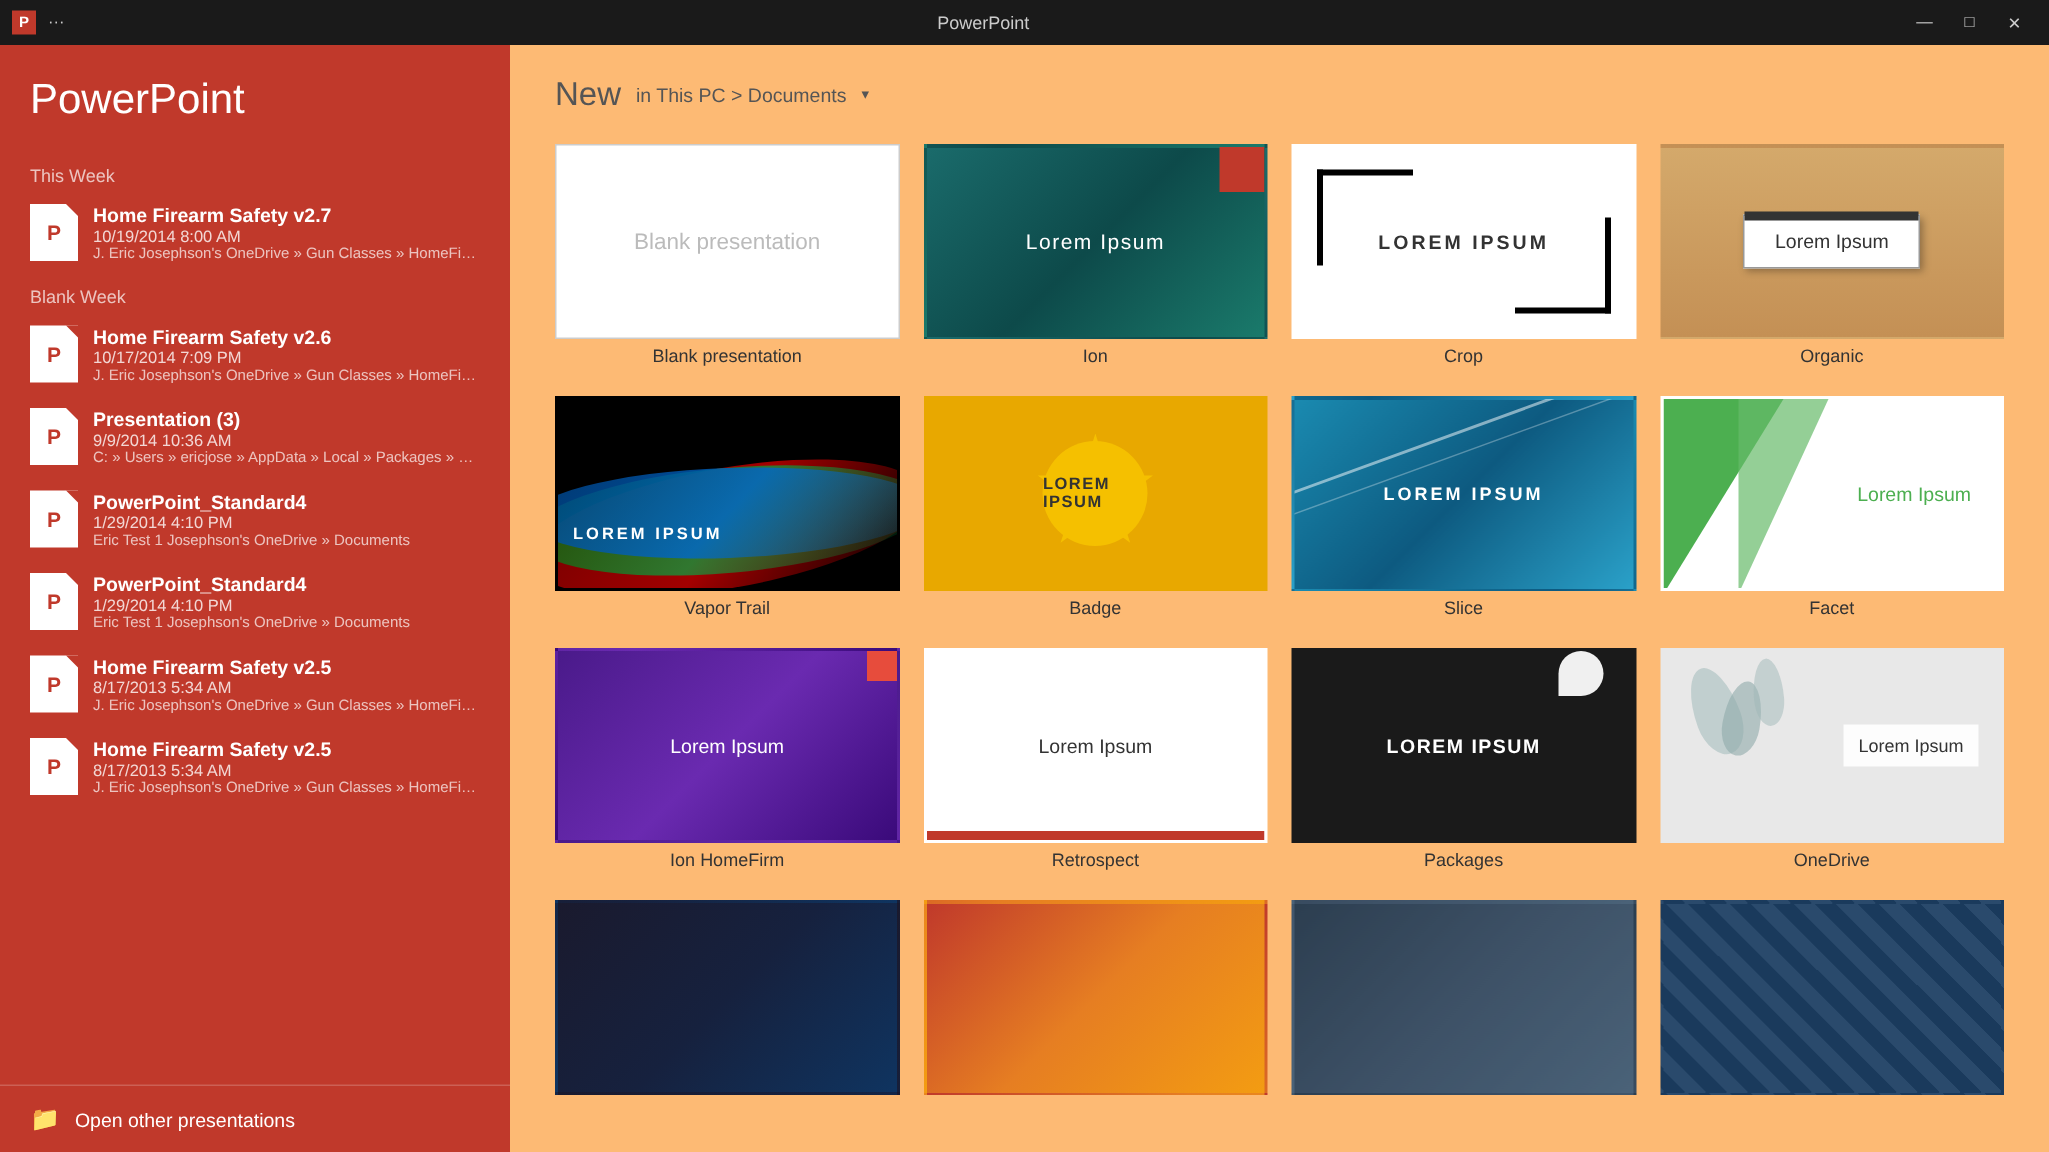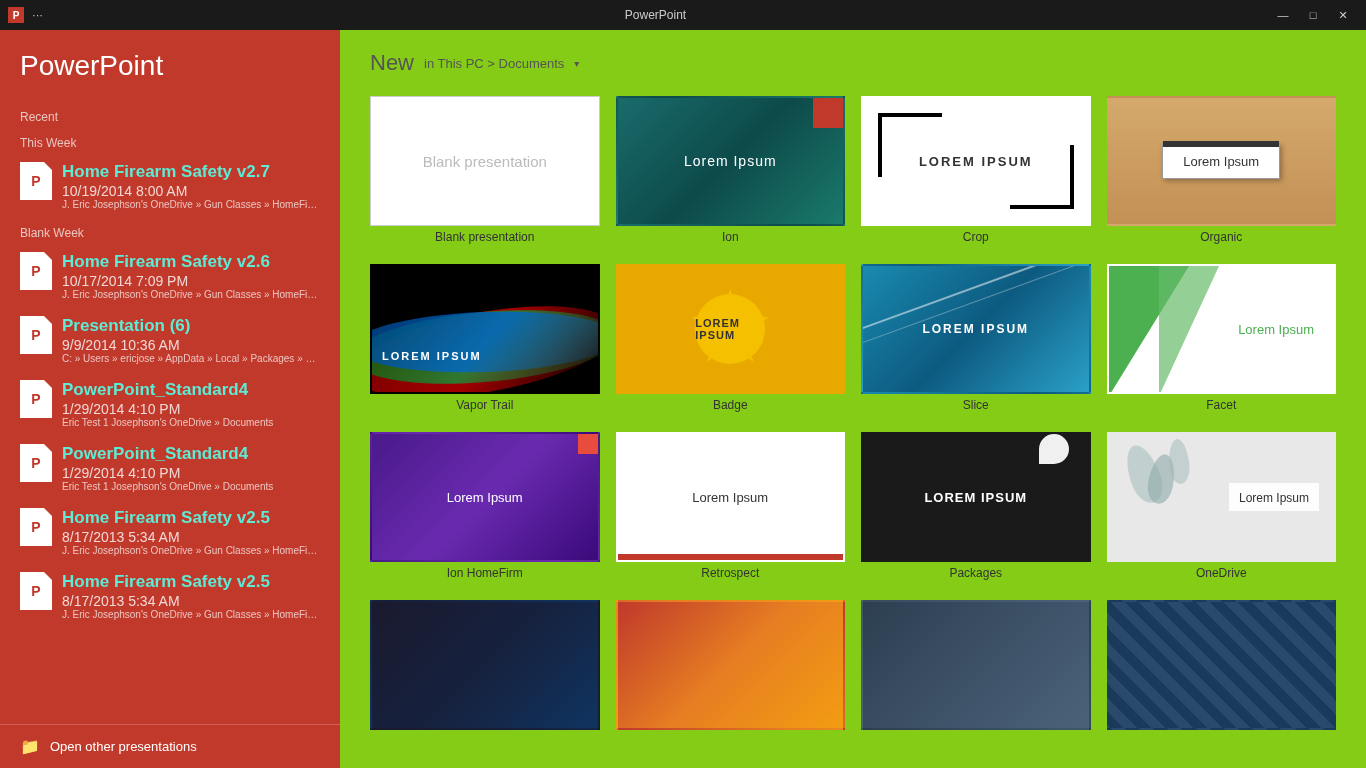--- a/index.html
+++ b/index.html
@@ -73,30 +73,30 @@
       border-width: 0 8px 8px 0;
       border-color: transparent #c0392b transparent transparent;
     }
     .recent-item-icon-pp {
       color: #c0392b;
       font-size: 14px;
       font-weight: bold;
     }
     .recent-item-info { flex: 1; min-width: 0; }
     .recent-item-name {
-      color: #5eead4;
-      font-size: 17px;
+      color: #ffffff;
+      font-size: 13px;
       font-weight: 600;
       white-space: nowrap;
       overflow: hidden;
       text-overflow: ellipsis;
     }
     .recent-item-date {
       color: rgba(255,255,255,0.8);
-      font-size: 14px;
+      font-size: 11px;
       margin-top: 1px;
     }
     .recent-item-path {
       color: rgba(255,255,255,0.7);
       font-size: 10px;
       white-space: nowrap;
       overflow: hidden;
       text-overflow: ellipsis;
     }
     .open-other {
@@ -107,21 +107,21 @@
       cursor: pointer;
       margin-top: auto;
       border-top: 1px solid rgba(255,255,255,0.2);
     }
     .open-other-icon { color: white; font-size: 16px; }
     .open-other-label { color: #ffffff; font-size: 13px; }
 
     
     .content {
       flex: 1;
-      background: #84cc16;
+      background: #fdba74;
       overflow-y: auto;
       padding: 20px 30px;
     }
     .content-header {
       display: flex;
       align-items: center;
       gap: 10px;
       margin-bottom: 20px;
     }
     .content-header-new {
@@ -494,21 +494,20 @@
     <div class="title-bar-btn">—</div>
     <div class="title-bar-btn">□</div>
     <div class="title-bar-btn title-bar-close">✕</div>
   </div>
 </div>
 
 <div class="main-layout">
 
   <div class="sidebar">
     <div class="sidebar-title">PowerPoint</div>
-    <div class="sidebar-section-label">Recent</div>
     <div class="sidebar-section-label">This Week</div>
 
     <div class="recent-item">
       <div class="recent-item-icon">
         <span class="recent-item-icon-pp">P</span>
       </div>
       <div class="recent-item-info">
         <div class="recent-item-name">Home Firearm Safety v2.7</div>
         <div class="recent-item-date">10/19/2014 8:00 AM</div>
         <div class="recent-item-path">J. Eric Josephson's OneDrive » Gun Classes » HomeFirm...</div>
@@ -527,21 +526,21 @@
         <div class="recent-item-path">J. Eric Josephson's OneDrive » Gun Classes » HomeFirm...</div>
       </div>
     </div>
 
 
     <div class="recent-item">
       <div class="recent-item-icon">
         <span class="recent-item-icon-pp">P</span>
       </div>
       <div class="recent-item-info">
-        <div class="recent-item-name">Presentation (6)</div>
+        <div class="recent-item-name">Presentation (3)</div>
         <div class="recent-item-date">9/9/2014 10:36 AM</div>
         <div class="recent-item-path">C: » Users » ericjose » AppData » Local » Packages » Micr...</div>
       </div>
     </div>
 
     <div class="recent-item">
       <div class="recent-item-icon">
         <span class="recent-item-icon-pp">P</span>
       </div>
       <div class="recent-item-info">

